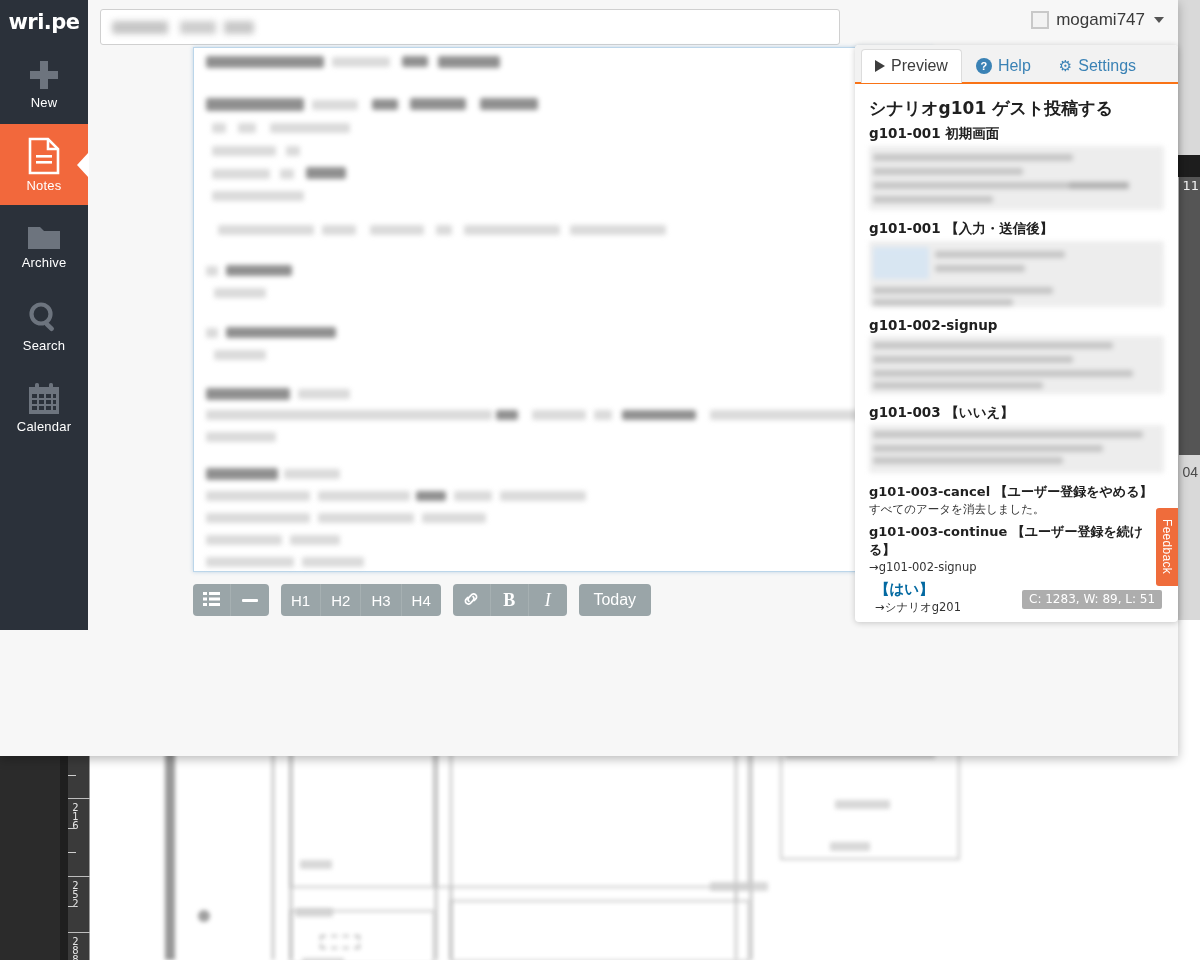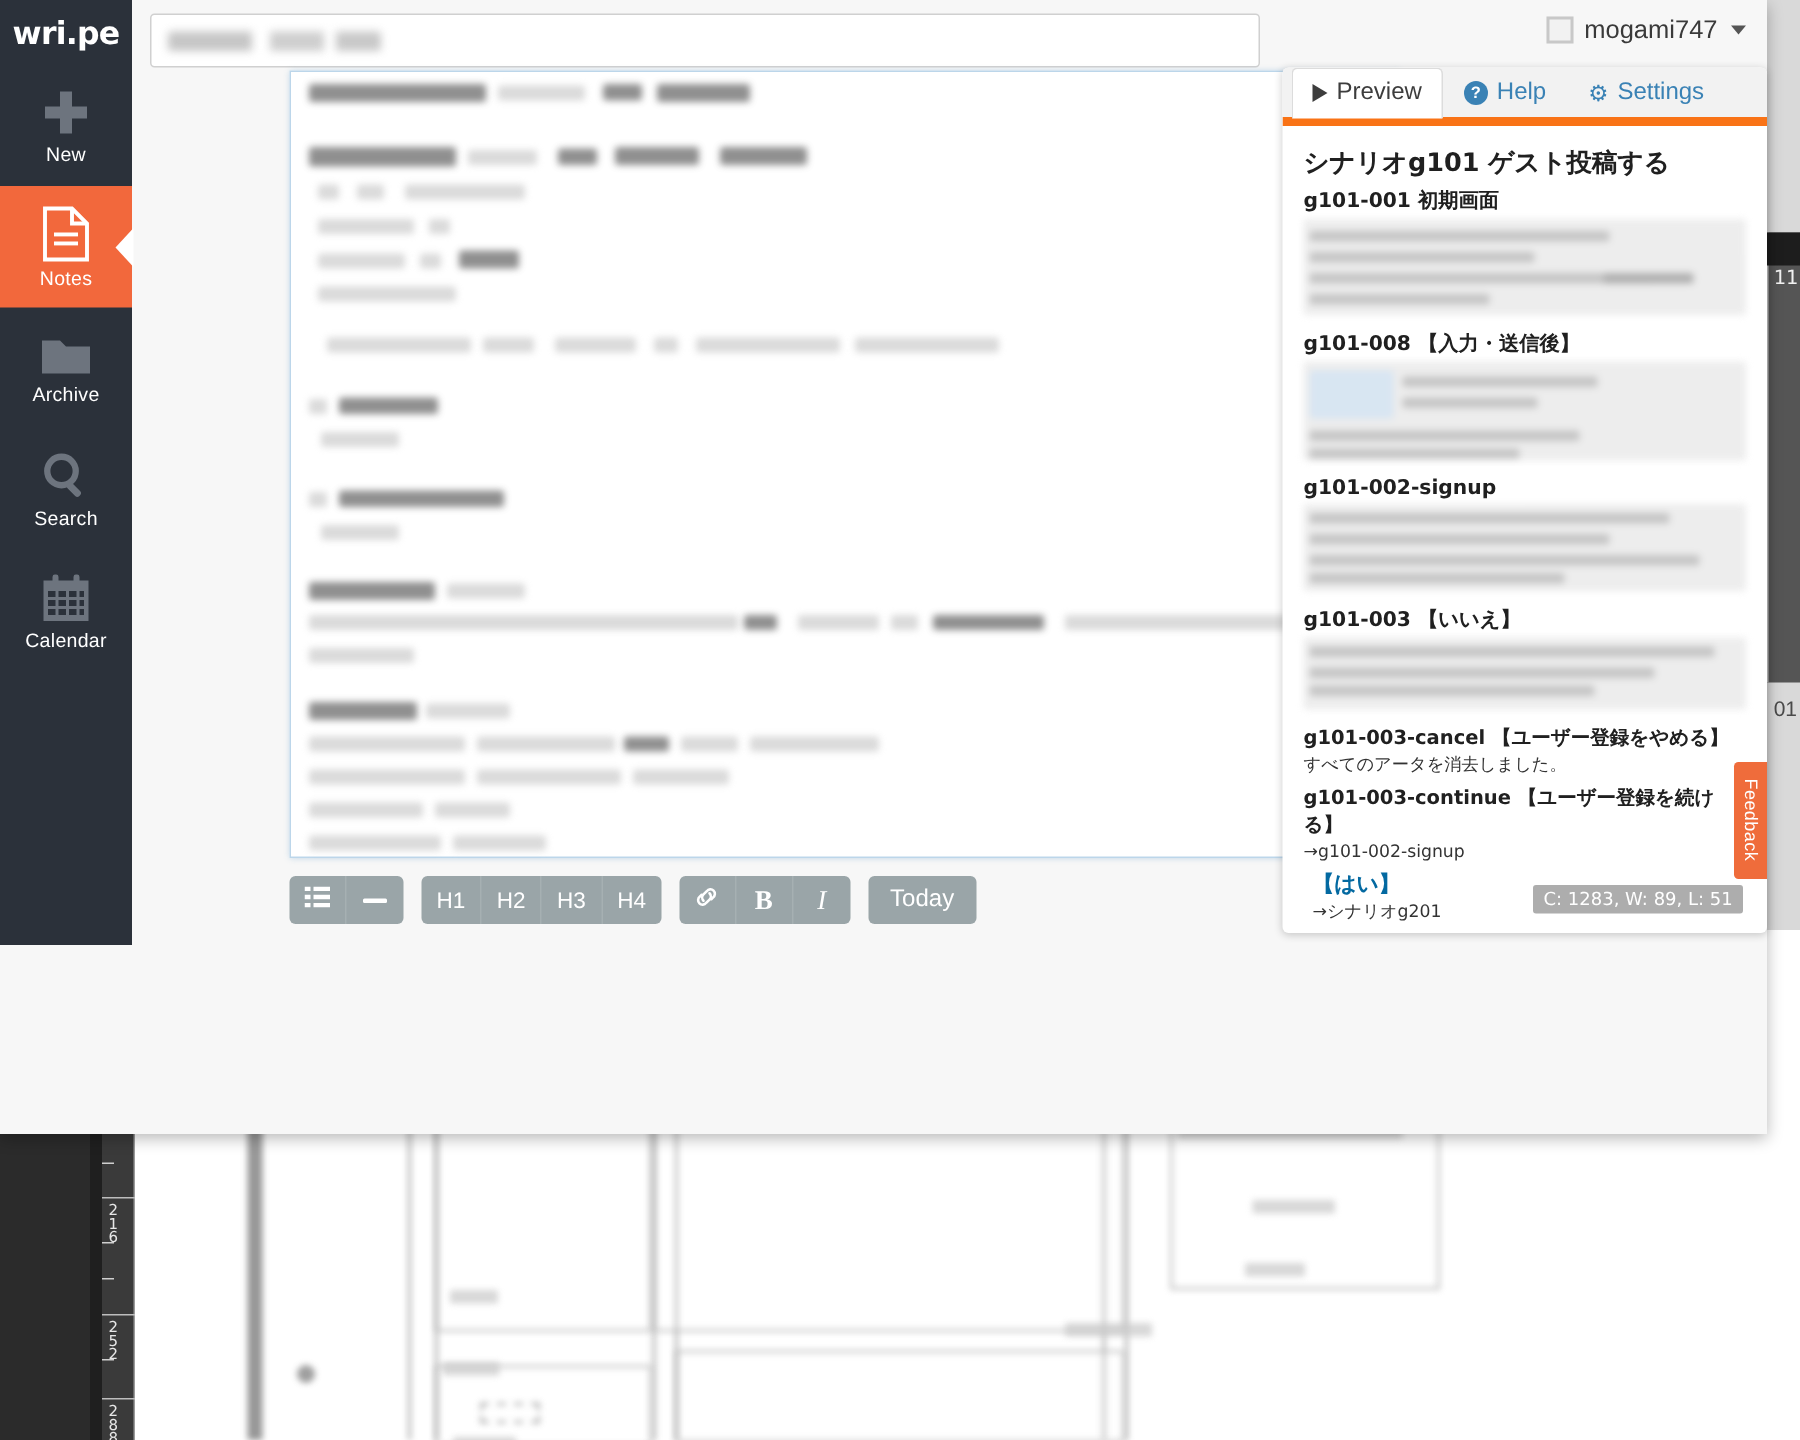--- a/index.html
+++ b/index.html
@@ -175,21 +175,21 @@
 
   
   .preview-panel {
     position: absolute; left: 855px; top: 45px; width: 323px; height: 577px;
     background: #ffffff; border-radius: 4px 4px 4px 4px;
     box-shadow: 0 1px 6px rgba(0,0,0,.2);
     overflow: hidden;
   }
   .preview-tabs {
     height: 39px; display: flex; align-items: flex-end; gap: 0;
-    border-bottom: 6px solid #f97316; padding-left: 6px; background: #f2f2f2;
+    border-bottom: 2px solid #f97316; padding-left: 6px; background: #f2f2f2;
   }
   .ptab {
     padding: 7px 13px 8px; font-size: 16px; color: #3a82b5; cursor: pointer;
     display: flex; align-items: center; gap: 6px; border: 1px solid transparent;
     border-bottom: none; border-radius: 4px 4px 0 0; margin-bottom: -1px;
   }
   .ptab.active {
     background: #ffffff; color: #3d3d3d; border-color: #dcdcdc;
   }
   .tri-play {
@@ -325,21 +325,21 @@
       <div class="tick major" style="top:256px;"></div>
       <div class="rlabel" style="top:260px;">252</div>
       <div class="tick" style="top:286px;"></div>
       <div class="tick major" style="top:312px;"></div>
       <div class="rlabel" style="top:316px;">288</div>
     </div>
 
     <div class="bg-right-dark"></div>
     <div class="bg-right-darker"></div>
     <div class="bg-right-num">11</div>
-    <div class="bg-right-num2">01</div>
+    <div class="bg-right-num2">04</div>
   </div>
 
   <div class="app-window">
     <div class="app-window-inner">
 
       <div class="sidebar">
         <div class="brand">wri.pe</div>
 
         <div class="nav-item">
           <span>
@@ -550,21 +550,21 @@
 
             <div class="pv-h2">g101-001 初期画面</div>
             <div class="pv-img" style="height:64px;">
               <div class="l" style="left:4px; top:8px; width:200px;"></div>
               <div class="l" style="left:4px; top:22px; width:150px;"></div>
               <div class="l" style="left:4px; top:36px; width:230px;"></div>
               <div class="l" style="left:200px; top:36px; width:60px; background:#9d9d9d;"></div>
               <div class="l" style="left:4px; top:50px; width:120px;"></div>
             </div>
 
-            <div class="pv-h2">g101-008 【入力・送信後】</div>
+            <div class="pv-h2">g101-001 【入力・送信後】</div>
             <div class="pv-img" style="height:66px;">
               <div class="blue" style="left:4px; top:6px; width:56px; height:32px;"></div>
               <div class="l" style="left:66px; top:10px; width:130px;"></div>
               <div class="l" style="left:66px; top:24px; width:90px;"></div>
               <div class="l" style="left:4px; top:46px; width:180px;"></div>
               <div class="l" style="left:4px; top:58px; width:140px;"></div>
             </div>
 
             <div class="pv-h2">g101-002-signup</div>
             <div class="pv-img" style="height:58px;">

